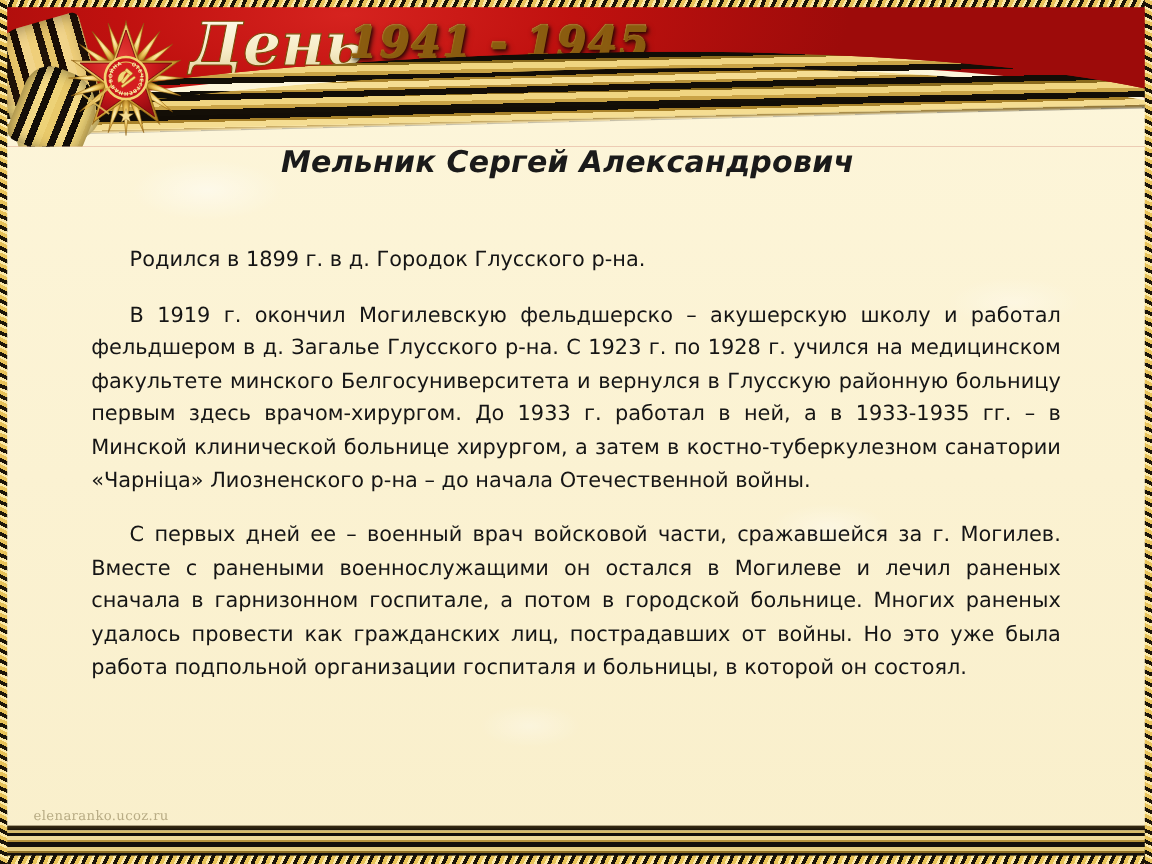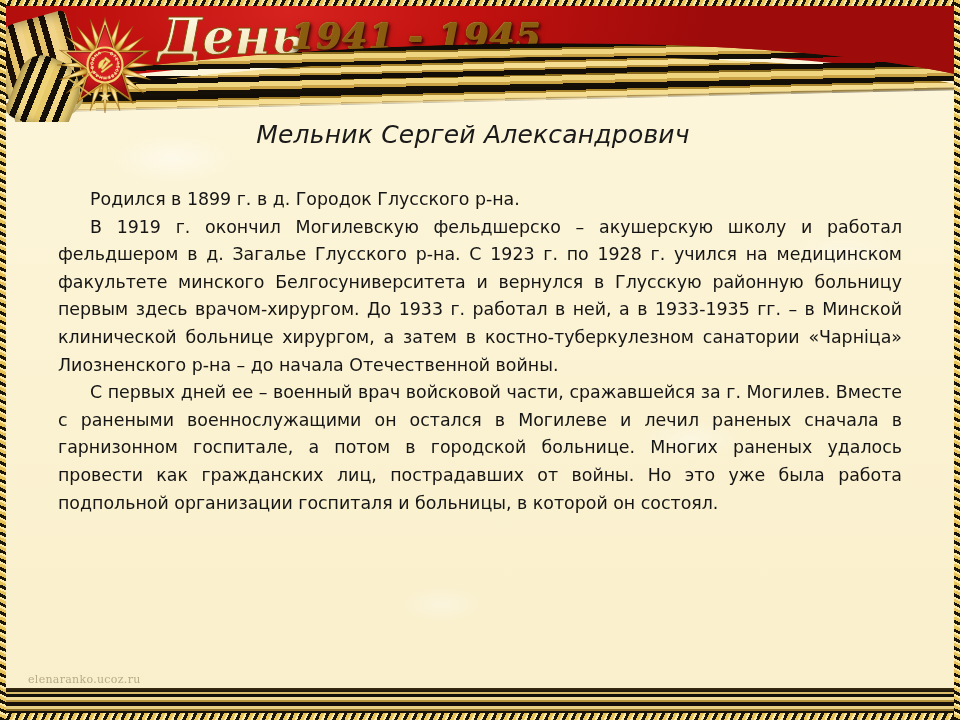--- a/index.html
+++ b/index.html
@@ -131,31 +131,31 @@
     -webkit-text-fill-color:transparent;
     filter:drop-shadow(1px 2px 2px rgba(0,0,0,.55));
     white-space:nowrap;
   }
 
   
   .title{
     position:absolute;top:120px;left:0;width:946px;
     text-align:center;
     font-family:"DejaVu Sans","Liberation Sans",sans-serif;
-    font-weight:normal;font-style:italic;
+    font-weight:bold;font-style:italic;
     font-size:25px;color:#1a1a1a;letter-spacing:.2px;
   }
 
   
   .body-text{
     position:absolute;top:186px;left:58px;width:844px;
     font-size:17.4px;line-height:27.6px;color:#151515;
     text-align:justify;text-justify:inter-word;
   }
-  .body-text p{margin:0;text-indent:32px;}
+  .body-text p{margin:18px;text-indent:32px;}
 
   
   .footer-ribbon{
     position:absolute;left:0;bottom:6px;width:960px;height:22px;z-index:30;
     background:repeating-linear-gradient(
       180deg,
       #d9bd6a 0px,#d9bd6a 2px,
       #14100a 2px,#14100a 5px,
       #f0dc9b 5px,#f0dc9b 8px,
       #b8943c 8px,#b8943c 10px,

